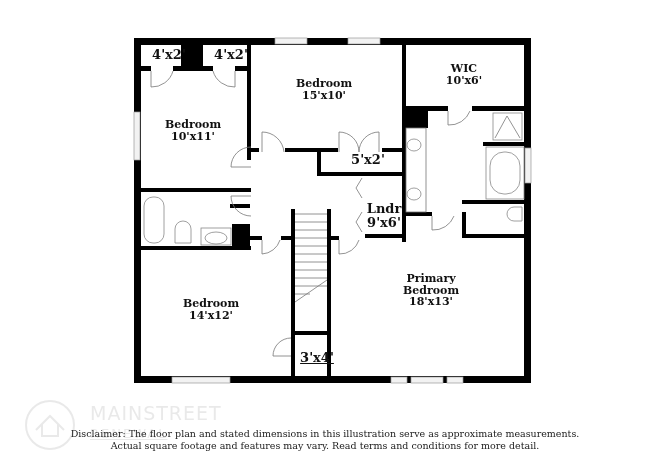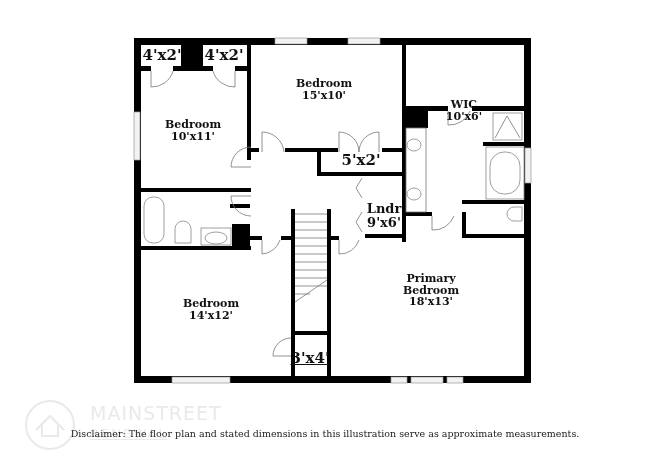--- a/index.html
+++ b/index.html
@@ -4,21 +4,21 @@
 <style>
   html, body { margin: 0; padding: 0; background: #ffffff; }
   body { width: 650px; height: 473px; position: relative; overflow: hidden; font-family: "DejaVu Serif", serif; }
   #plan { position: absolute; left: 0; top: 0; width: 650px; height: 473px; }
   .wall { fill: #000; }
   .thin { stroke: #777; stroke-width: 0.8; fill: none; }
   .fix { stroke: #888; stroke-width: 0.8; fill: #fff; }
   .win { fill: #f2f2f2; stroke: #999; stroke-width: 0.7; }
   .lbl { position: absolute; text-align: center; font-family: "DejaVu Serif", serif; font-weight: bold; color: #111; line-height: 1.05; transform: translateX(-50%); white-space: nowrap; }
   .lbl.big { font-size: 11px; }
-  .lbl.small { font-size: 15px; }
+  .lbl.small { font-size: 13px; margin-left: 7px; }
   .lbl.tiny { font-size: 13px; }
   #disclaimer { position: absolute; left: 0; width: 650px; top: 428px; text-align: center; font-family: "DejaVu Serif", serif; font-size: 9.5px; color: #222; line-height: 12px; }
   #watermark { position: absolute; left: 22px; top: 398px; width: 240px; height: 54px; opacity: 0.18; }
   #wm-brand { position: absolute; left: 68px; top: 4px; font-family: "DejaVu Sans", sans-serif; font-size: 19px; letter-spacing: 1px; color: #888; }
   #wm-sub { position: absolute; left: 68px; top: 28px; font-family: "DejaVu Sans", sans-serif; font-size: 13px; letter-spacing: 2px; color: #888; text-decoration: underline; }
 </style>
 </head>
 <body>
 
 <svg id="plan" viewBox="0 0 650 473" xmlns="http://www.w3.org/2000/svg">
@@ -142,21 +142,21 @@
   <div>10'x11'</div>
 </div>
 
 <div class="lbl big" style="left:324px; top:78px;">
   <div>Bedroom</div>
   <div>15'x10'</div>
 </div>
 
 <div class="lbl small" style="left:361px; top:153px;">5'x2'</div>
 
-<div class="lbl big" style="left:464px; top:63px;margin-top:36px;">
+<div class="lbl big" style="left:464px; top:63px;">
   <div>WIC</div>
   <div>10'x6'</div>
 </div>
 
 <div class="lbl tiny" style="left:384px; top:202px;">
   <div>Lndr</div>
   <div>9'x6'</div>
 </div>
 
 <div class="lbl big" style="left:211px; top:298px;">
@@ -177,13 +177,14 @@
     <circle cx="28" cy="27" r="24" fill="none" stroke="#888" stroke-width="2"></circle>
     <path d="M14 32 L28 18 L42 32" fill="none" stroke="#888" stroke-width="2"></path>
     <path d="M20 26 v12 h16 v-12" fill="none" stroke="#888" stroke-width="2"></path>
   </svg>
   <div id="wm-brand">MAINSTREET</div>
   <div id="wm-sub">RENEWAL</div>
 </div>
 
 <div id="disclaimer">
   <div>Disclaimer: The floor plan and stated dimensions in this illustration serve as approximate measurements.</div>
+  <div>Actual square footage and features may vary. Read terms and conditions for more detail.</div>
 </div>
 
 </body></html>

